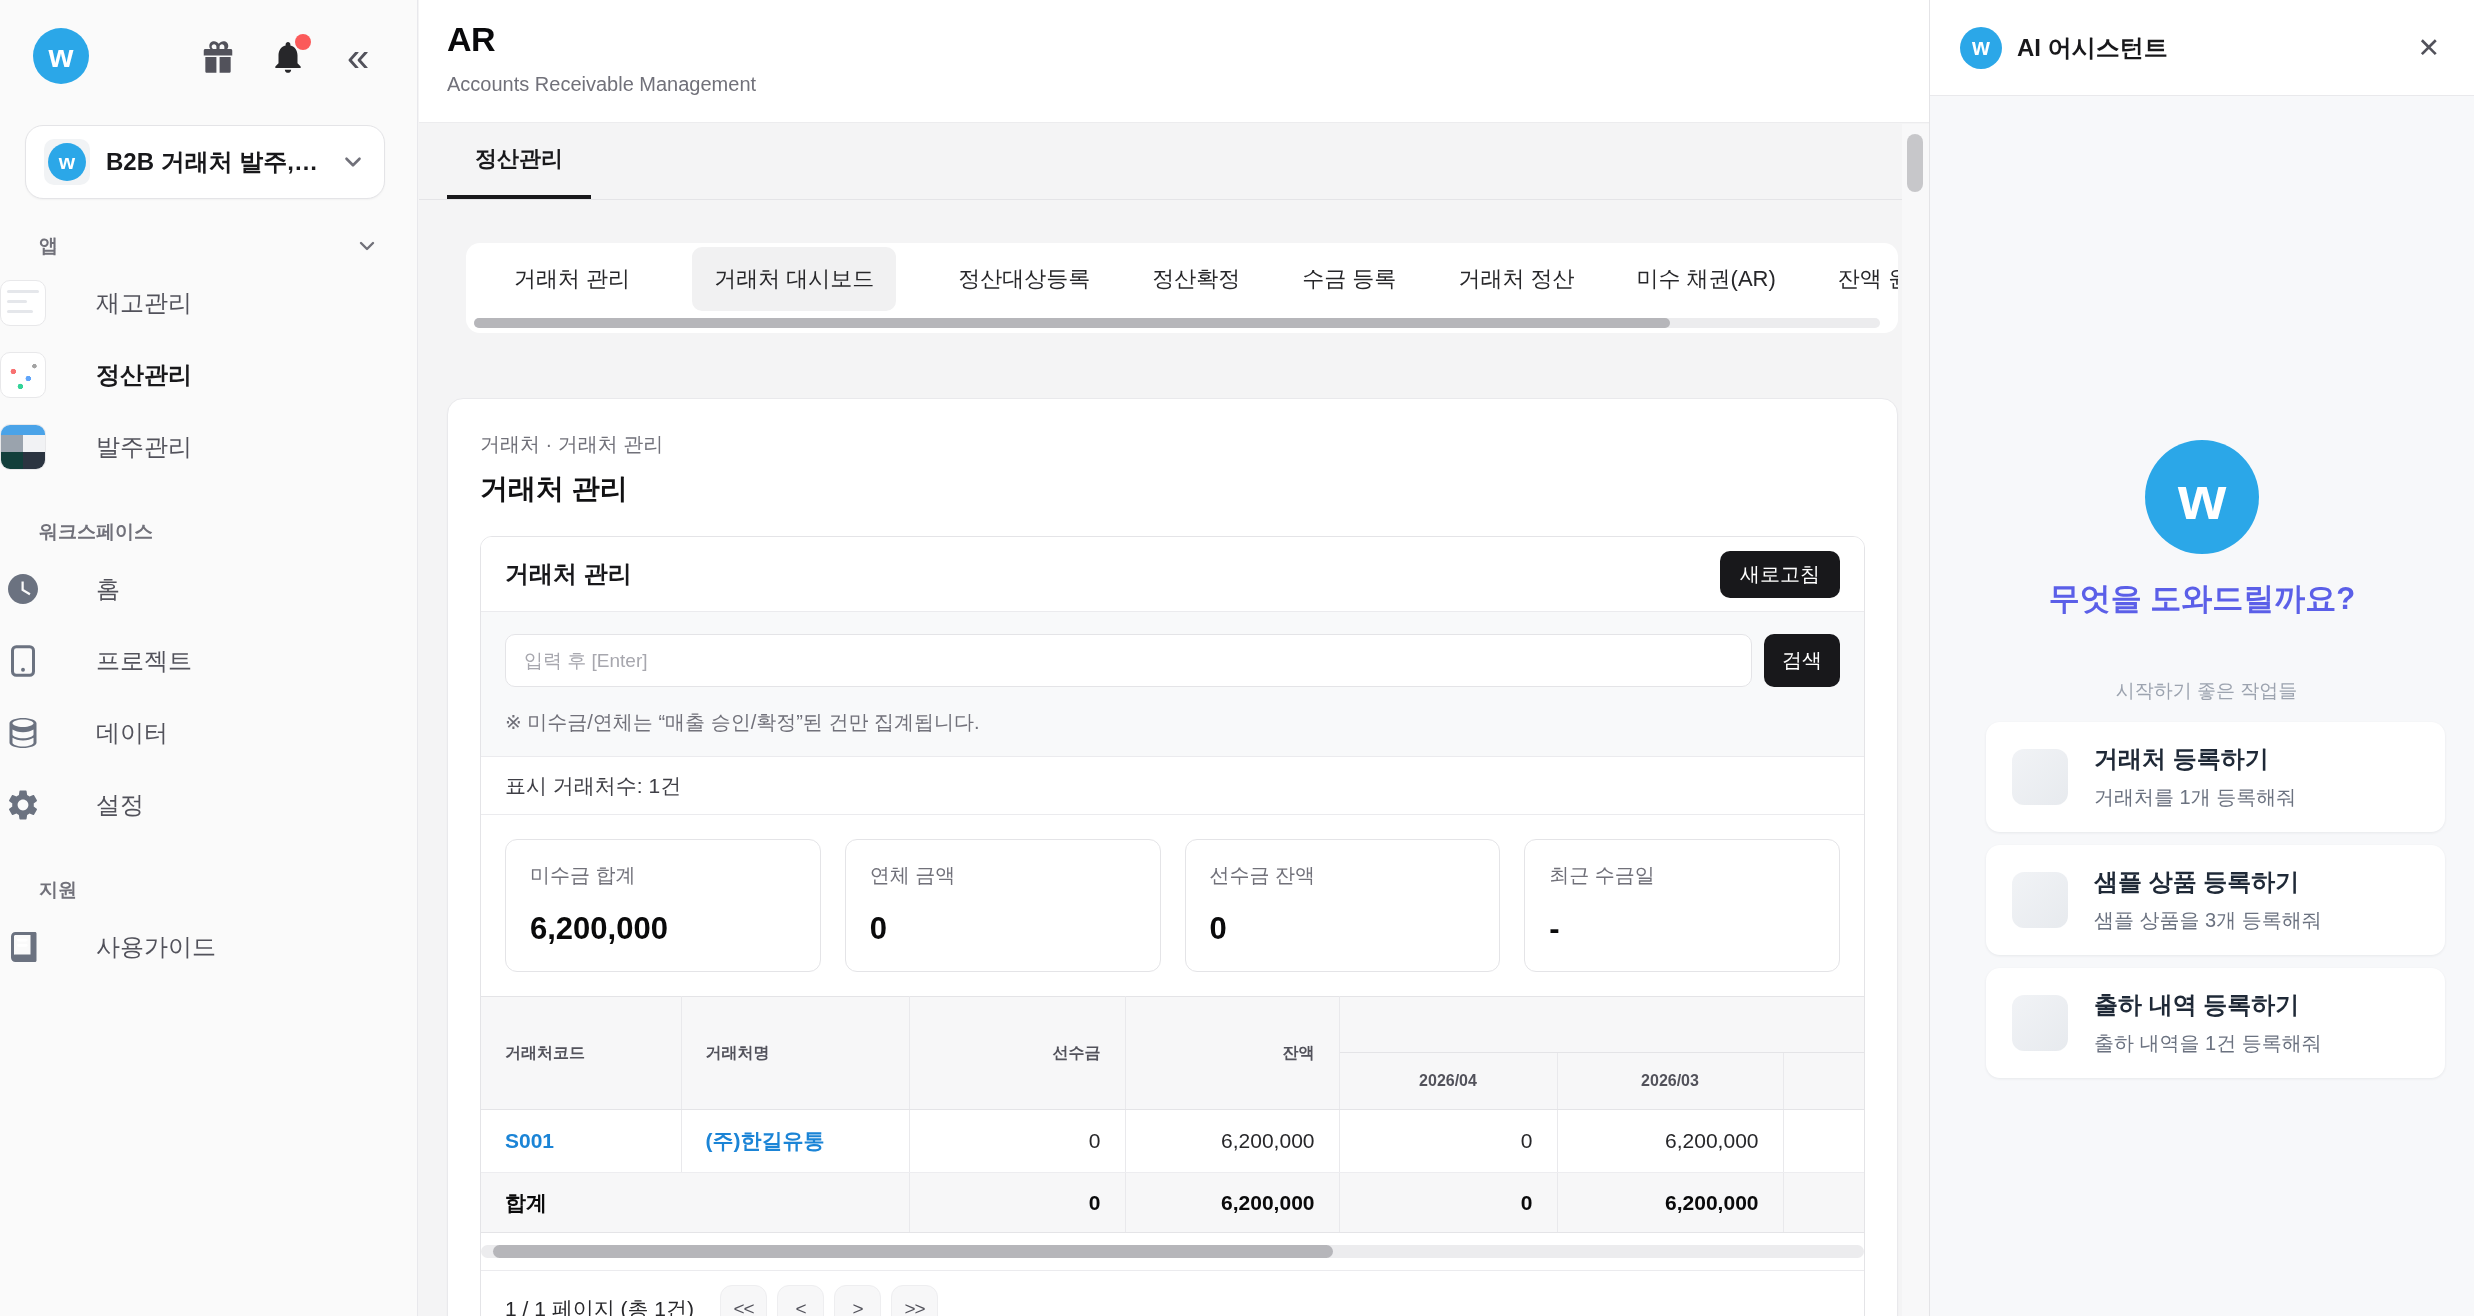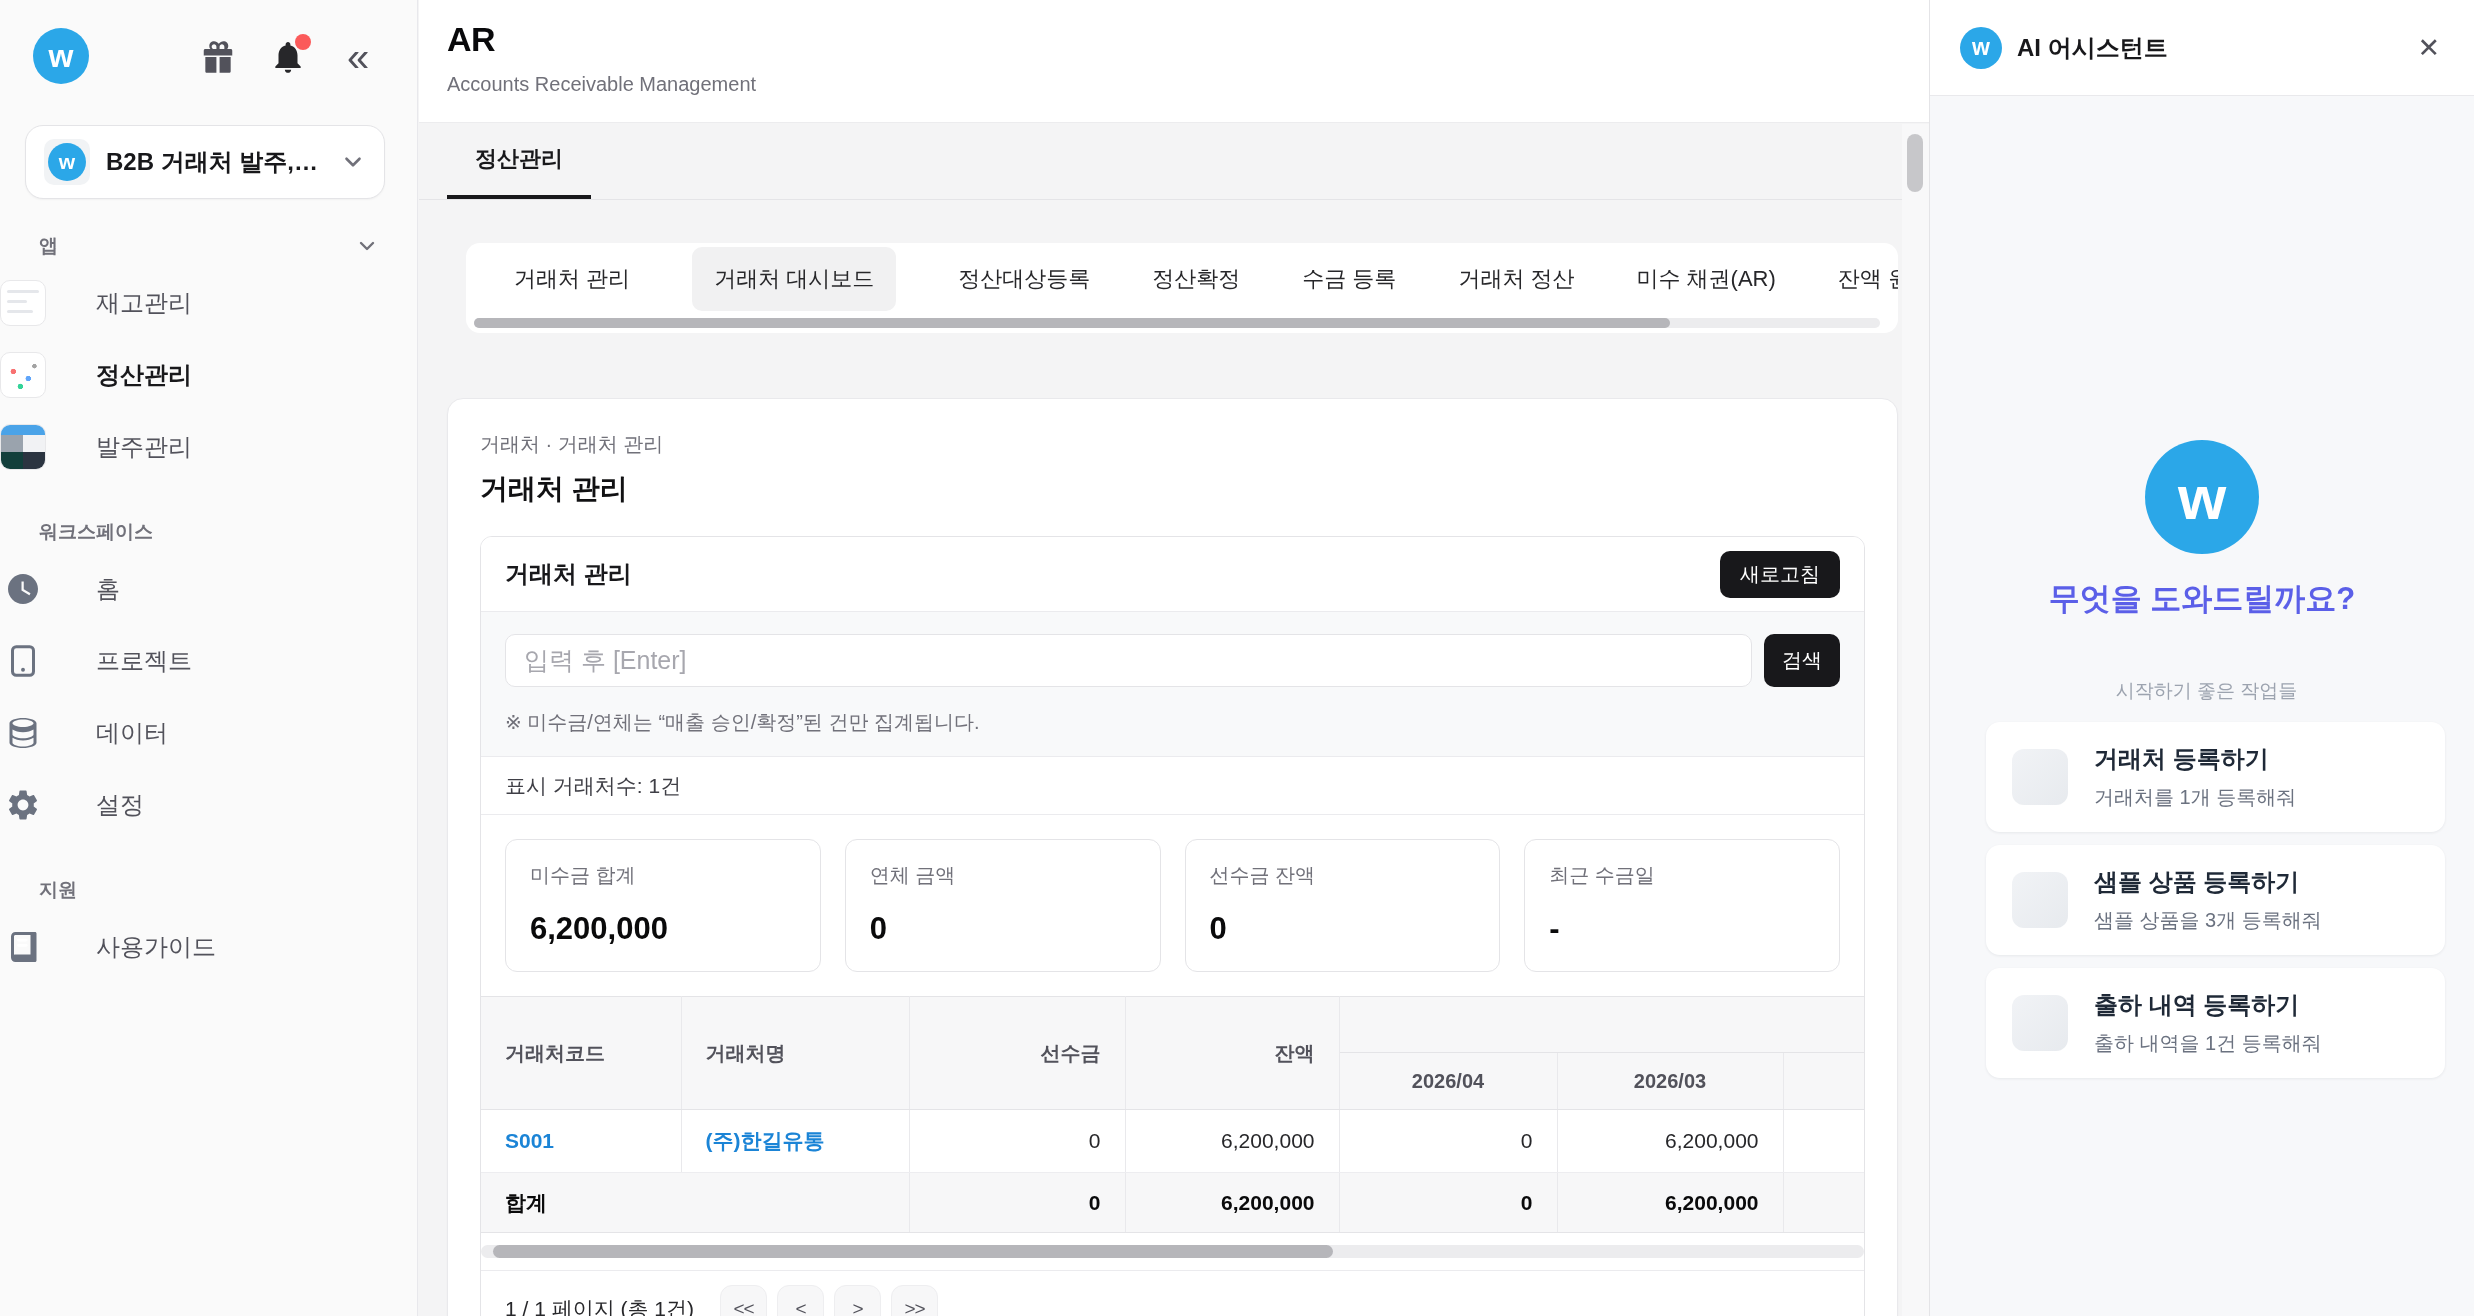--- a/index.html
+++ b/index.html
@@ -72,33 +72,33 @@
 
   .panel { margin-top:28px; border:1px solid #e4e4e7; border-radius:12px; overflow:hidden; }
   .panel-head { height:74px; display:flex; align-items:center; justify-content:space-between; padding:0 24px; background:#fff; }
   .panel-title { font-size:24px; font-weight:700; }
   .btn-black { background:#18181b; color:#fff; border:none; border-radius:10px; font-size:20px;
     font-family:inherit; cursor:pointer; }
   .refresh-btn { width:120px; height:47px; }
   .search-sec { background:#f8f9fa; border-top:1px solid #ebebee; border-bottom:1px solid #ebebee; padding:22px 24px 20px; }
   .search-row { display:flex; }
   .search-input { flex:1; height:53px; background:#fff; border:1px solid #e4e4e7; border-radius:10px;
-    padding:0 18px; font-size:25px; font-family:inherit; color:#27272a; }
+    padding:0 18px; font-size:19px; font-family:inherit; color:#27272a; }
   .search-input::placeholder { color:#a7a7ae; }
   .search-btn { width:76px; height:53px; margin-left:12px; }
   .note { margin-top:22px; font-size:20px; color:#71717a; }
   .count-row { height:58px; display:flex; align-items:center; padding:0 24px; font-size:21px; color:#3f3f46; border-bottom:1px solid #ebebee; }
   .stats { display:flex; gap:24px; padding:24px; }
   .stat-card { flex:1; height:133px; border:1px solid #e4e4e7; border-radius:12px; padding:22px 24px; }
   .stat-label { font-size:20px; color:#71717a; }
   .stat-value { margin-top:22px; font-size:31px; font-weight:800; color:#0a0a0b; }
 
   .table-clip { overflow:hidden; width:100%; }
   table { border-collapse:collapse; table-layout:fixed; width:1602px; }
-  th, td { border-right:1px solid #e9e9ec; font-size:20px; }
+  th, td { border-right:1px solid #e9e9ec; font-size:16px; }
   th:last-child, td:last-child { border-right:none; }
   thead th { background:#f7f7f8; color:#52525b; font-weight:600; border-top:1px solid #e4e4e7; border-bottom:1px solid #e4e4e7; }
   .h-top { height:56px; } .h-months th { height:57px; text-align:center; }
   th.group { border-bottom:1px solid #e4e4e7; }
   .tl { text-align:left; padding-left:24px; } .tr { text-align:right; padding-right:24px; }
   tbody td { height:63px; border-bottom:1px solid #ededf0; font-size:21px; color:#27272a; }
   td.num { text-align:right; padding-right:24px; }
   td.link { color:#1b84d6; font-weight:600; padding-left:24px; cursor:pointer; }
   tr.total td { background:#f7f7f8; font-weight:800; color:#0a0a0b; height:60px; border-bottom:1px solid #e4e4e7; }
   tr.total td.label { padding-left:24px; text-align:left; }

